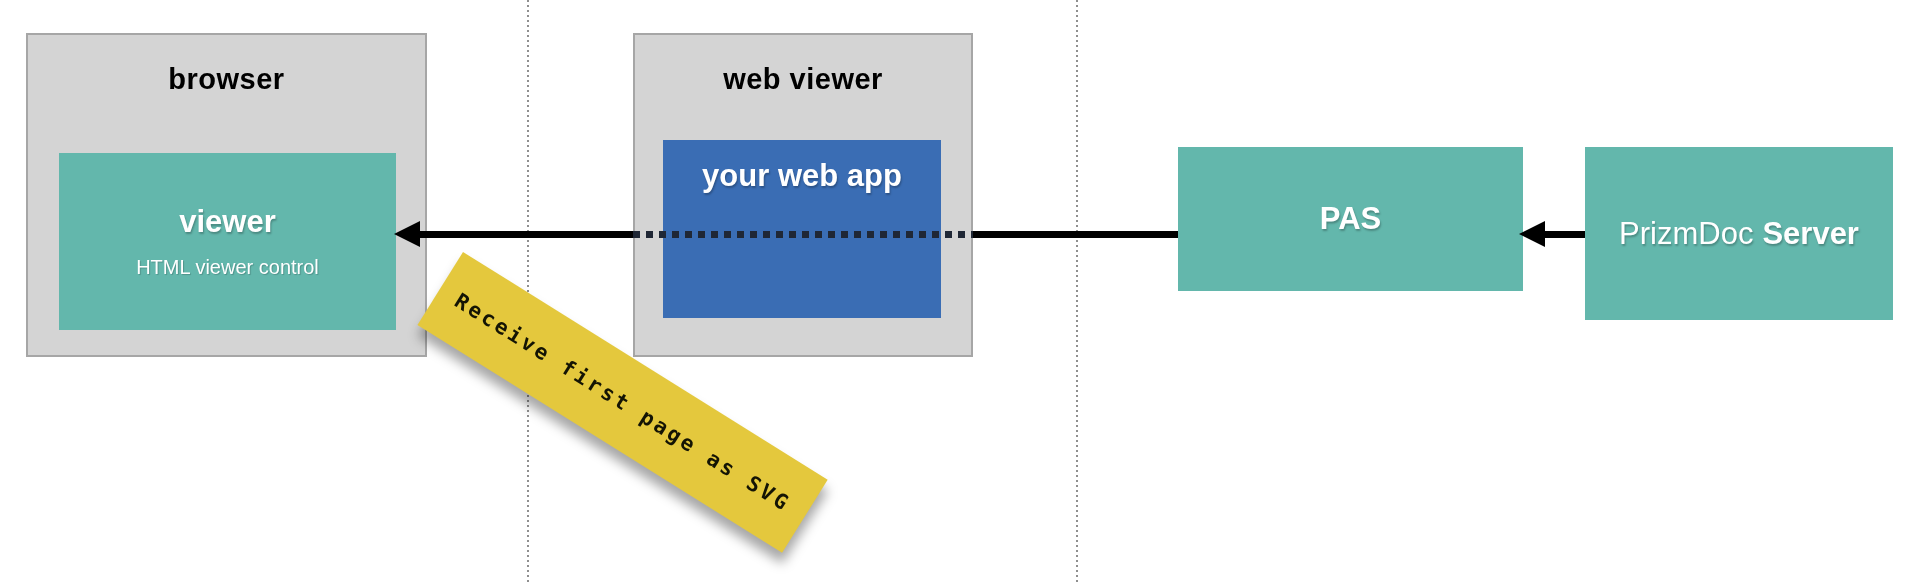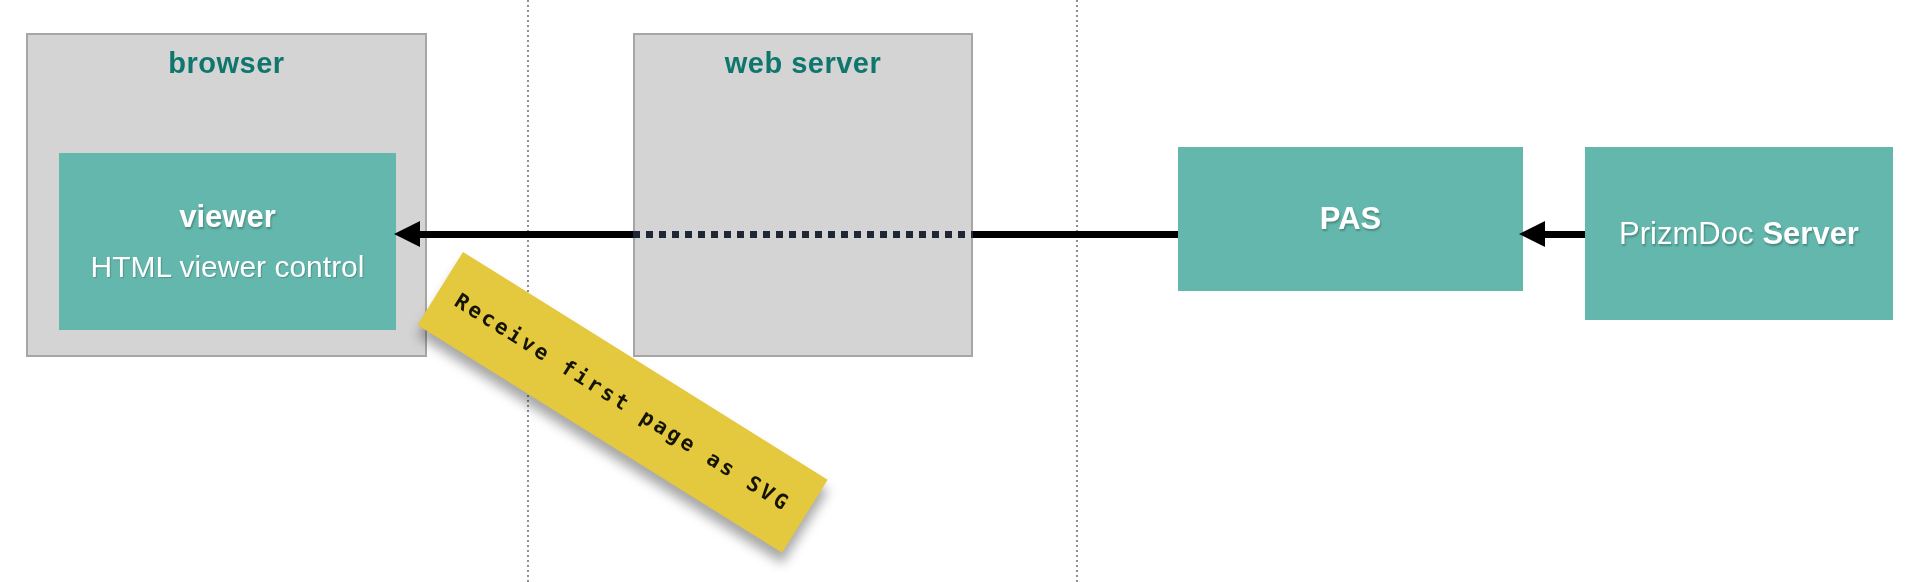--- a/index.html
+++ b/index.html
@@ -26,25 +26,25 @@
   .zone {
     position: absolute;
     background: var(--zone_bg);
     border: 2px solid var(--zone_border);
     box-sizing: border-box;
     z-index: 1;
   }
   .zone-browser { left: 26px; top: 33px; width: 401px; height: 324px; }
   .zone-webserver { left: 633px; top: 33px; width: 340px; height: 324px; }
   .zone-title {
-    margin-top: 12px;
+    margin-top: 28px;
     text-align: center;
     font-size: 29px;
     font-weight: bold;
-    color: #0f766e;
+    color: #000000;
     letter-spacing: 0.5px;
   }
 
   
   .node {
     position: absolute;
     display: flex;
     flex-direction: column;
     align-items: center;
     justify-content: center;
@@ -59,21 +59,21 @@
   .node-pas    { left: 1178px; top: 147px; width: 345px; height: 144px; background: var(--teal); }
   .node-server { left: 1585px; top: 147px; width: 308px; height: 173px; background: var(--teal); }
 
   .node-title {
     font-size: 31px;
     font-weight: bold;
     line-height: 1.15;
     text-shadow: 1px 2px 2px rgba(0,0,0,0.25);
   }
   .node-subtitle {
-    font-size: 30px;
+    font-size: 20px;
     font-weight: normal;
     margin-top: 16px;
     text-shadow: 1px 1px 1px rgba(0,0,0,0.2);
     text-align: center;
   }
   .title-regular { font-weight: normal; }
   .title-bold { font-weight: bold; margin-left: 9px; }
 
   
   .hline {
@@ -138,28 +138,31 @@
 <div class="canvas">
 
   <div class="divider divider-1"></div>
   <div class="divider divider-2"></div>
 
   <div class="zone zone-browser">
     <div class="zone-title">browser</div>
   </div>
 
   <div class="zone zone-webserver">
-    <div class="zone-title">web server</div>
+    <div class="zone-title">web viewer</div>
   </div>
 
   <div class="node node-viewer">
     <div class="node-title">viewer</div>
     <div class="node-subtitle">HTML viewer control</div>
   </div>
 
+  <div class="node node-webapp">
+    <div class="node-title">your web app</div>
+  </div>
 
   <div class="node node-pas">
     <div class="node-title">PAS</div>
   </div>
 
   <div class="node node-server">
     <div class="node-title">
       <span class="title-regular">PrizmDoc</span><span class="title-bold">Server</span>
     </div>
   </div>

